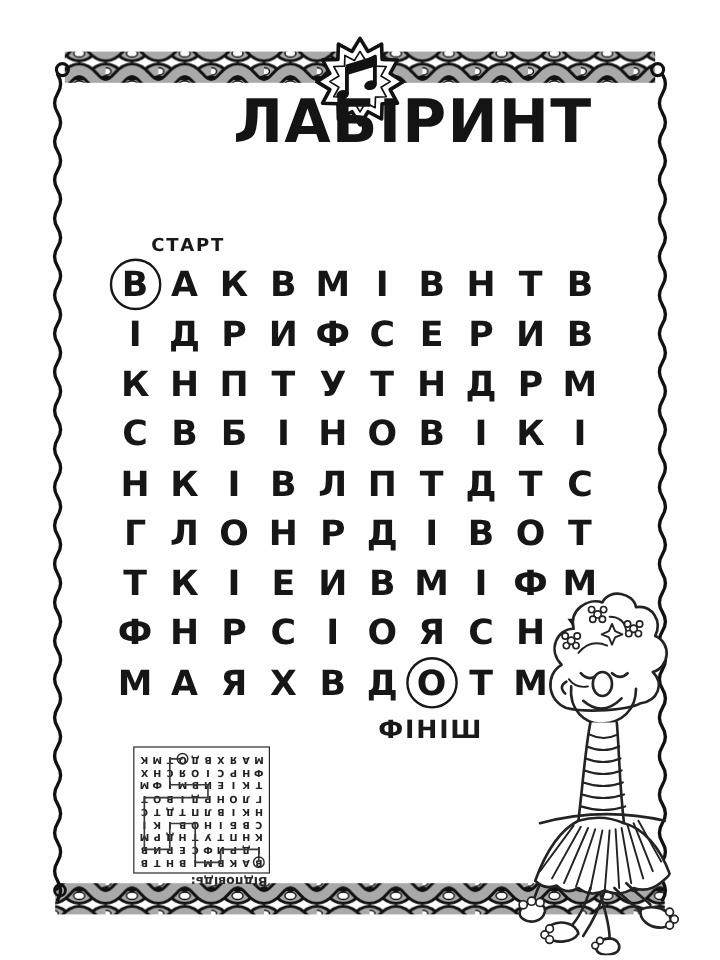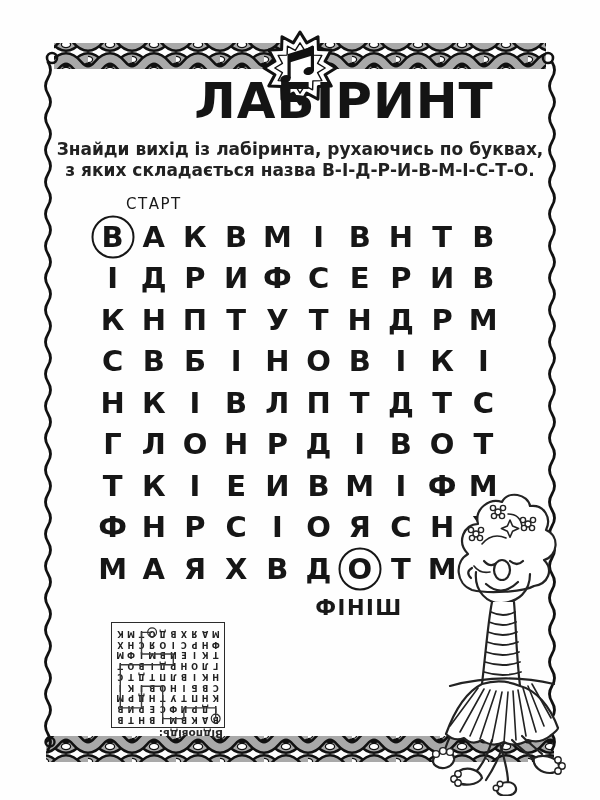--- a/index.html
+++ b/index.html
@@ -12,21 +12,21 @@
   .title{
     position:absolute;top:72px;left:0;width:100%;text-align:center;
     font-size:50px;font-weight:bold;letter-spacing:1px;color:#141414;padding-left:44px;
   }
   .instructions{
     position:absolute;top:139px;left:0;width:100%;text-align:center;
     font-size:17px;font-weight:bold;line-height:21px;color:#222;
   }
   .start-label{
     position:absolute;top:195px;left:126px;
-    font-size:15px;font-weight:normal;letter-spacing:1.5px;color:#191919;
+    font-size:15px;font-weight:bold;letter-spacing:1.5px;color:#191919;
   }
   .finish-label{
     position:absolute;top:596px;left:300px;width:118px;text-align:center;
     font-size:21px;font-weight:bold;letter-spacing:1.5px;color:#191919;
   }
   #letter-grid{position:absolute;top:216px;left:92px;width:414px;}
   .grid-row{display:flex;height:41.5px;}
   .cell{
     width:41.2px;display:flex;align-items:center;justify-content:center;
     font-size:29px;font-weight:bold;color:#161616;position:relative;
@@ -94,24 +94,20 @@
       <path d="M26,28 l26,-8 l0,9 l-26,8 z"></path>
       <rect x="25.5" y="30" width="3.2" height="22"></rect>
       <rect x="48.8" y="22" width="3.2" height="22"></rect>
       <ellipse cx="23.5" cy="53" rx="5.4" ry="3.9" transform="rotate(-18 23.5 53)"></ellipse>
       <ellipse cx="46.8" cy="45" rx="5.4" ry="3.9" transform="rotate(-18 46.8 45)"></ellipse>
     </g>
   </svg>
 
   <div class="title">ЛАБІРИНТ</div>
 
-  <div class="instructions">
-    <div>Знайди вихід із лабіринта, рухаючись по буквах,</div>
-    <div>з яких складається назва В-І-Д-Р-И-В-М-І-С-Т-О.</div>
-  </div>
 
   <div class="start-label">СТАРТ</div>
 
   <div id="letter-grid">
       <div class="grid-row">
         <div class="cell circled">В</div>
         <div class="cell">А</div>
         <div class="cell">К</div>
         <div class="cell">В</div>
         <div class="cell">М</div>

